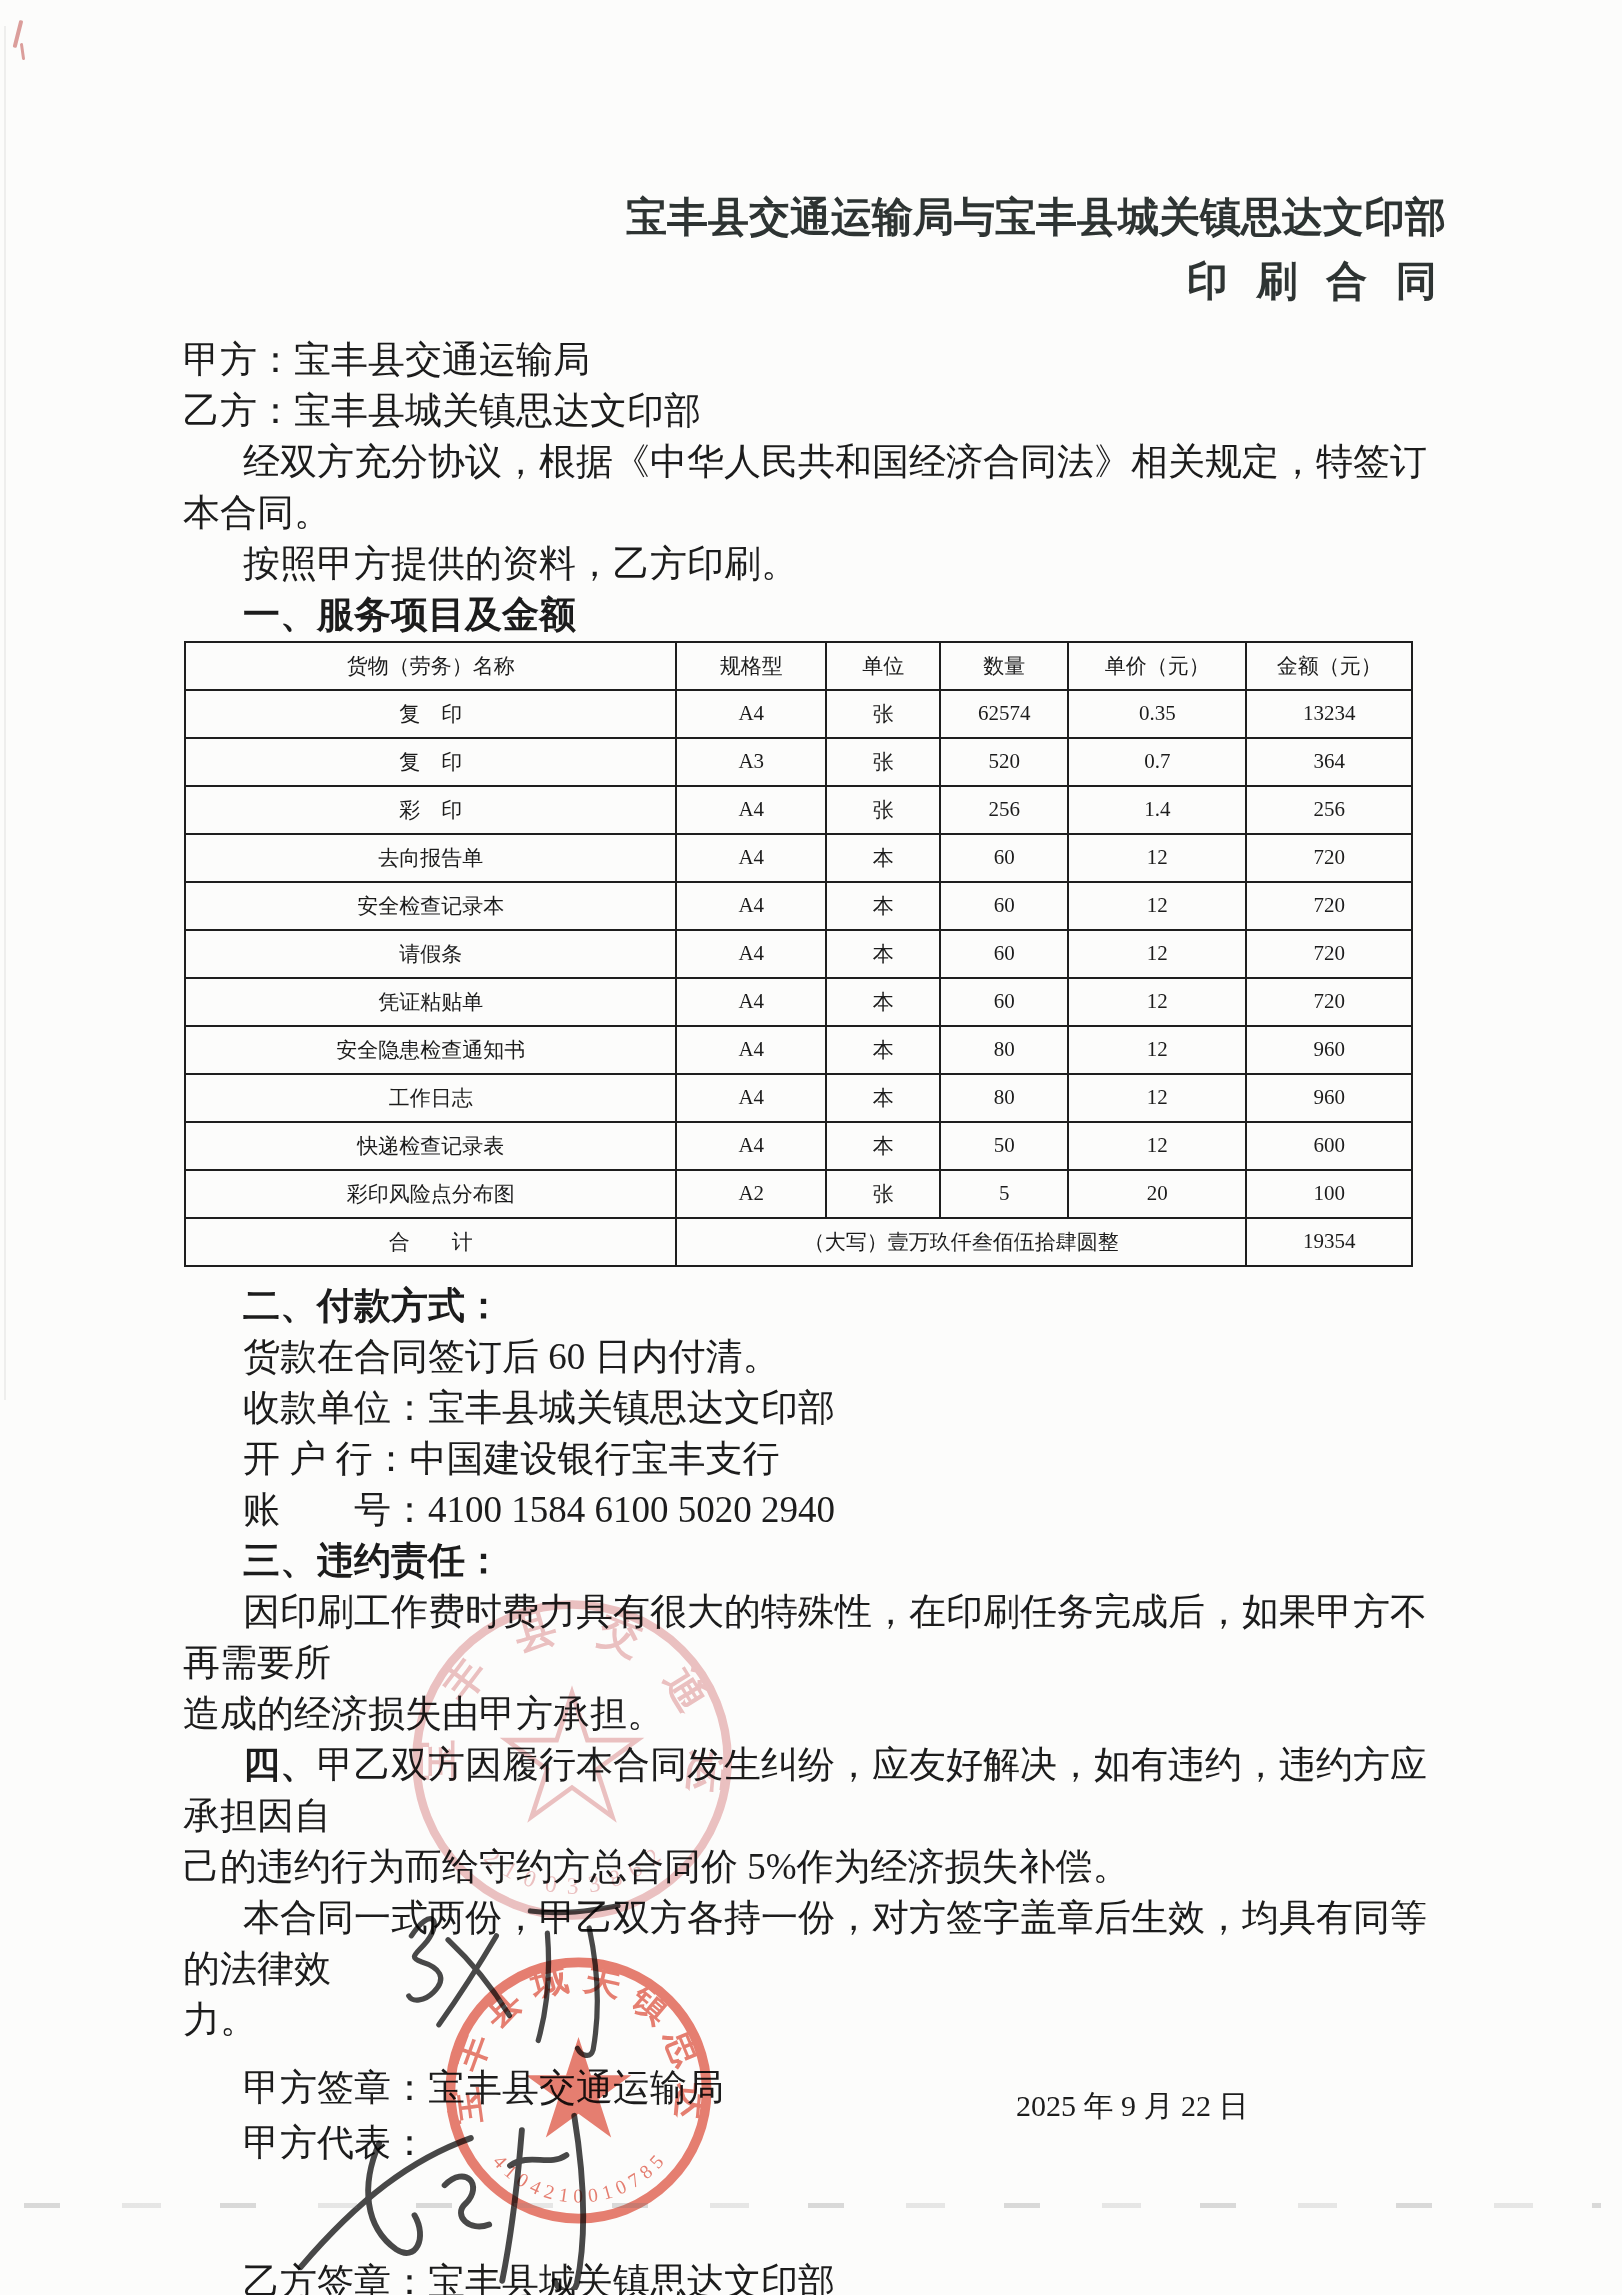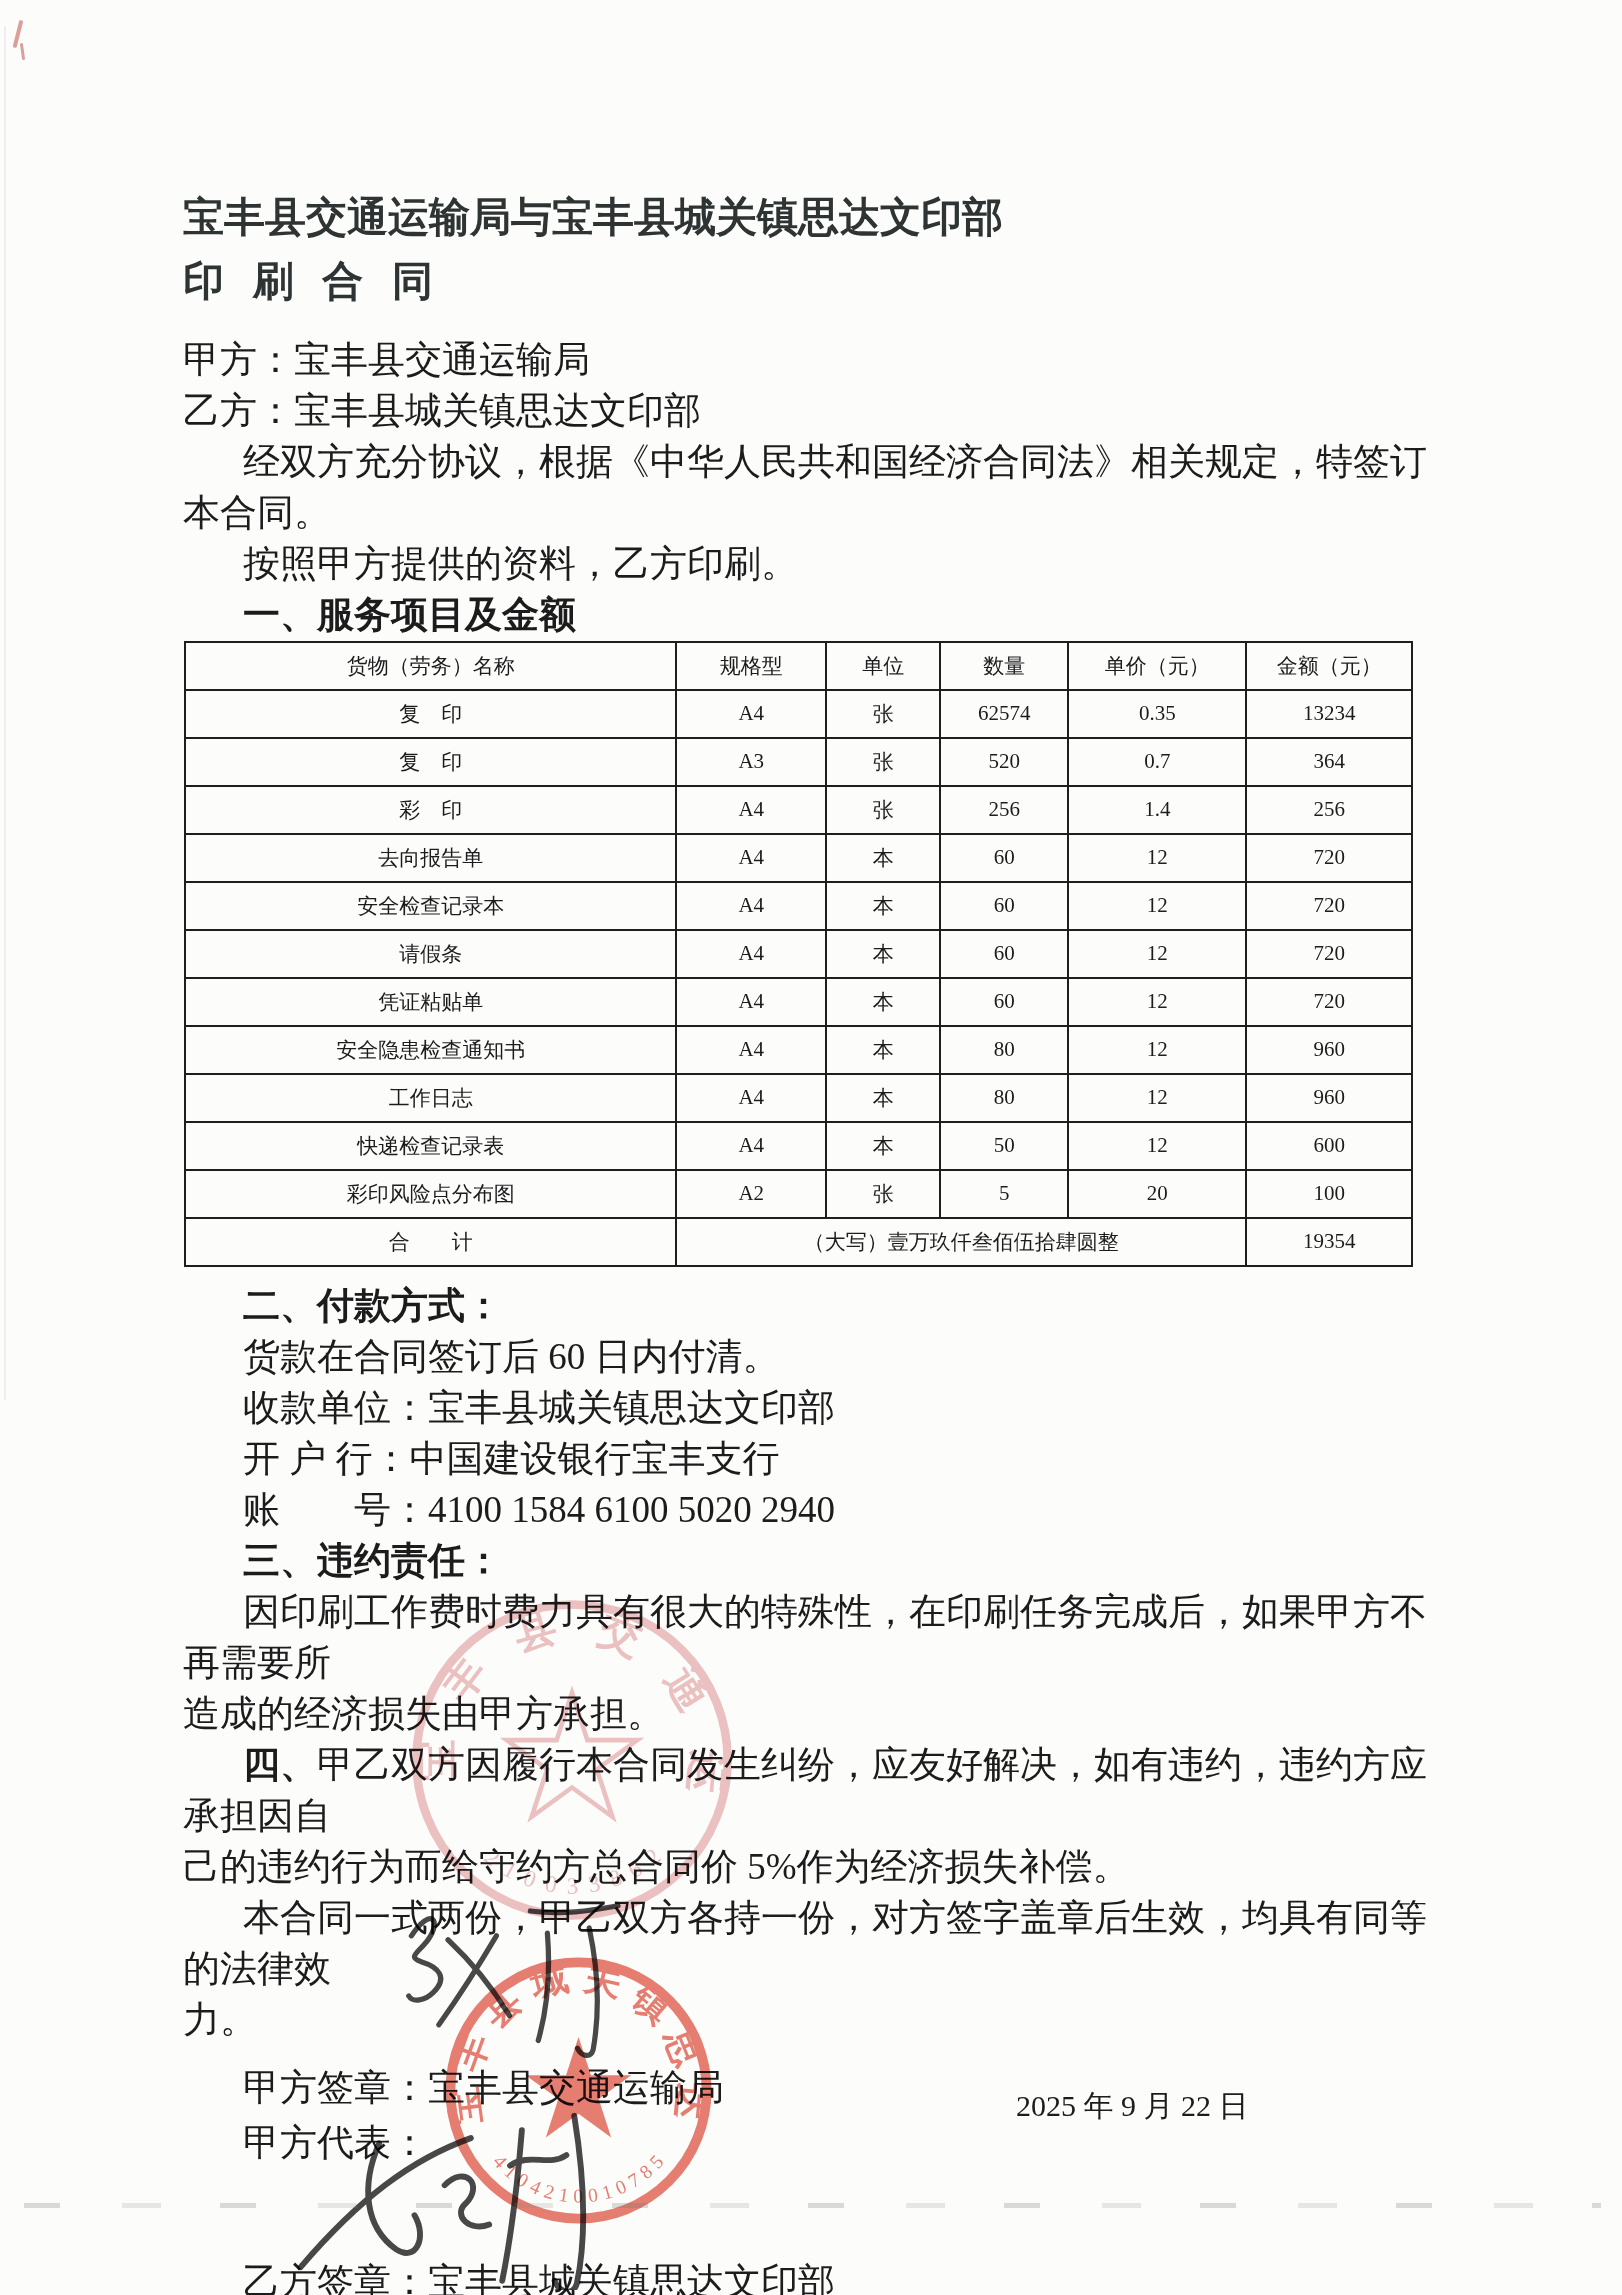--- a/index.html
+++ b/index.html
@@ -3,22 +3,22 @@
 <meta charset="utf-8">
 <style>
   html,body { margin:0; padding:0; background:#9a9a9a; }
   .page {
     position:relative; width:1623px; height:2295px; margin:0 auto;
     background:#fcfcfb; overflow:hidden;
     font-family:"Liberation Serif","DejaVu Serif",serif;
     color:#1c1c1c;
   }
   .content { position:absolute; left:183px; top:186px; width:1263px; }
-  .title1 { font-size:41px; font-weight:700; text-align:left; line-height:63px; margin:0; color:#2e3433; }
-  .title2 { font-size:41px; font-weight:700; text-align:left; line-height:65px; margin:0 0 19.6px 0; letter-spacing:9.2px; color:#2e3433; }
+  .title1 { font-size:41px; font-weight:700; text-align:right; line-height:63px; margin:0; color:#2e3433; }
+  .title2 { font-size:41px; font-weight:700; text-align:right; line-height:65px; margin:0 0 19.6px 0; letter-spacing:9.2px; color:#2e3433; }
   p { margin:0; font-size:37px; line-height:51px; }
   .indent { text-indent:60px; }
   .bold { font-weight:700; }
   table.items {
     border-collapse:collapse; table-layout:fixed; width:1226px; margin:1.3px 0 0 1.3px;
     font-size:21px;
   }
   table.items th, table.items td {
     border:2px solid #1e1e1e; height:46px; padding:0 2.6px;
     text-align:center; vertical-align:middle; font-weight:400;

